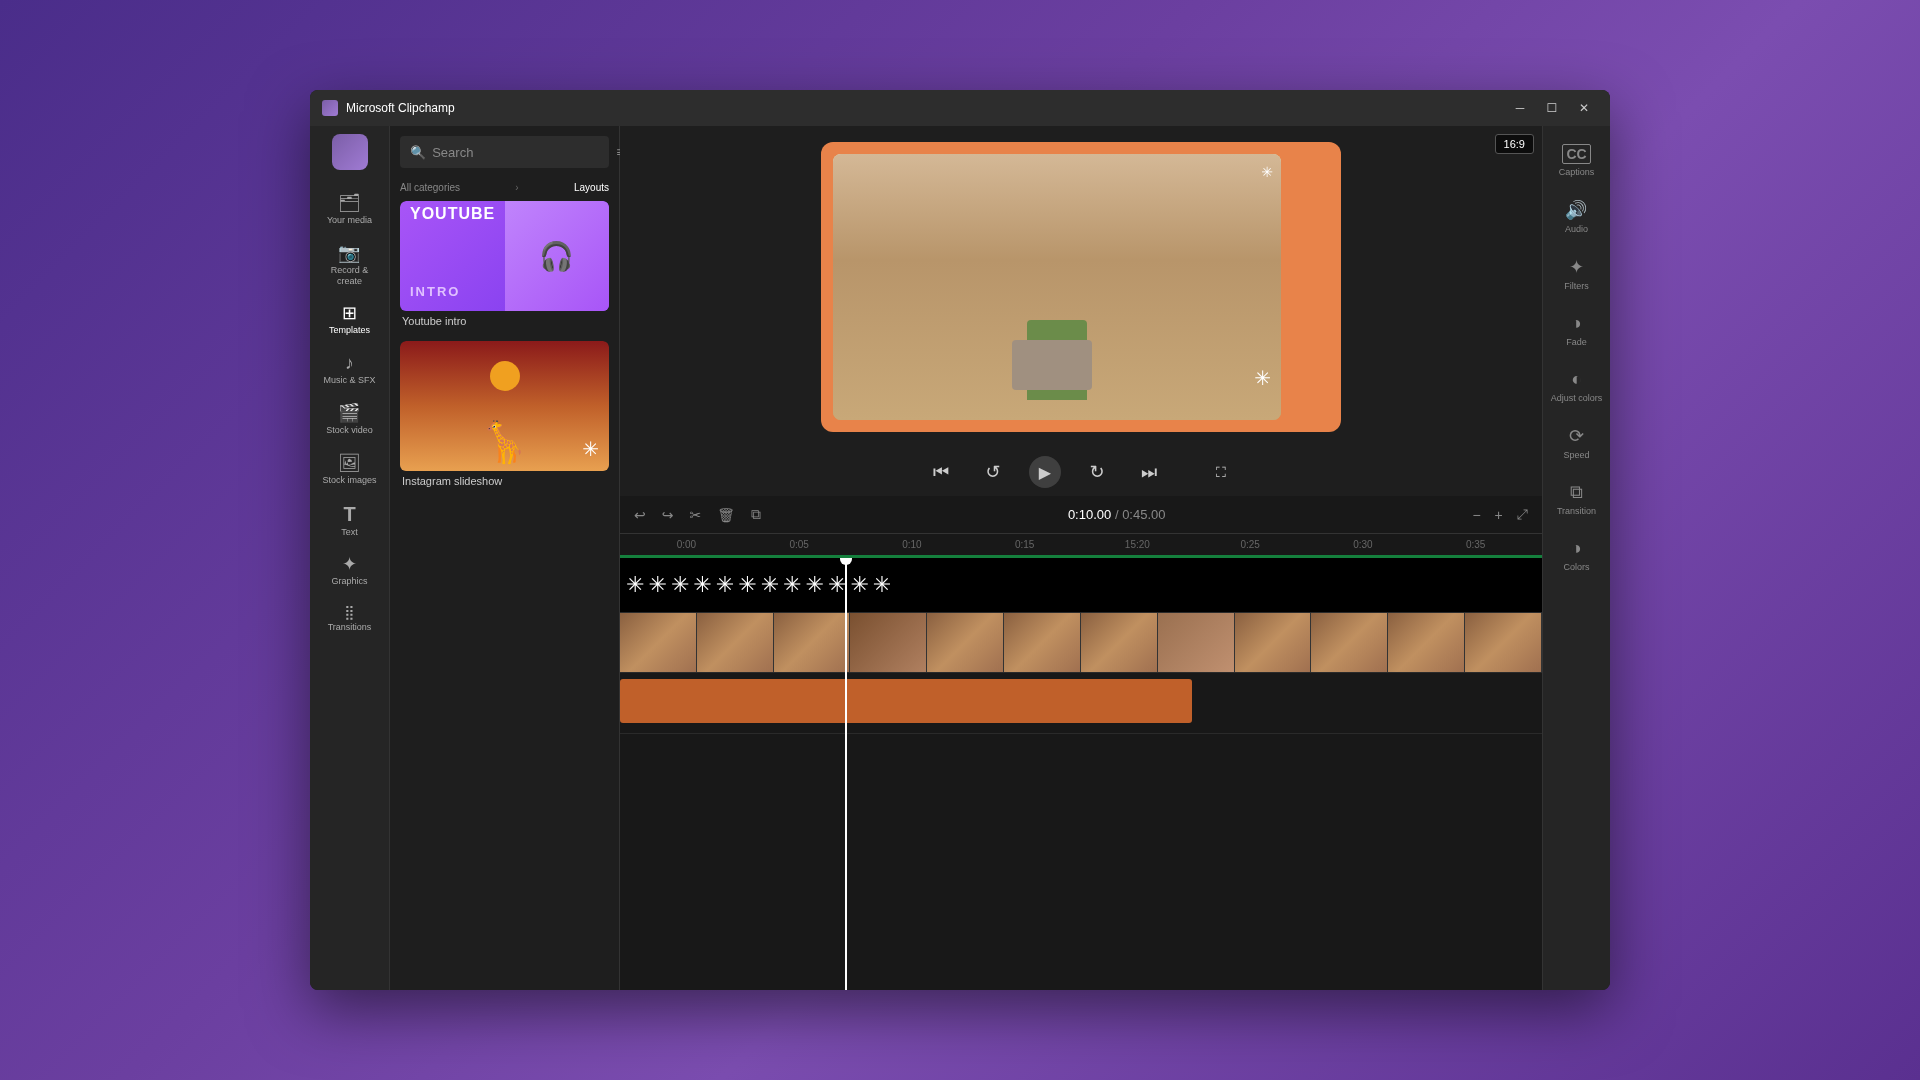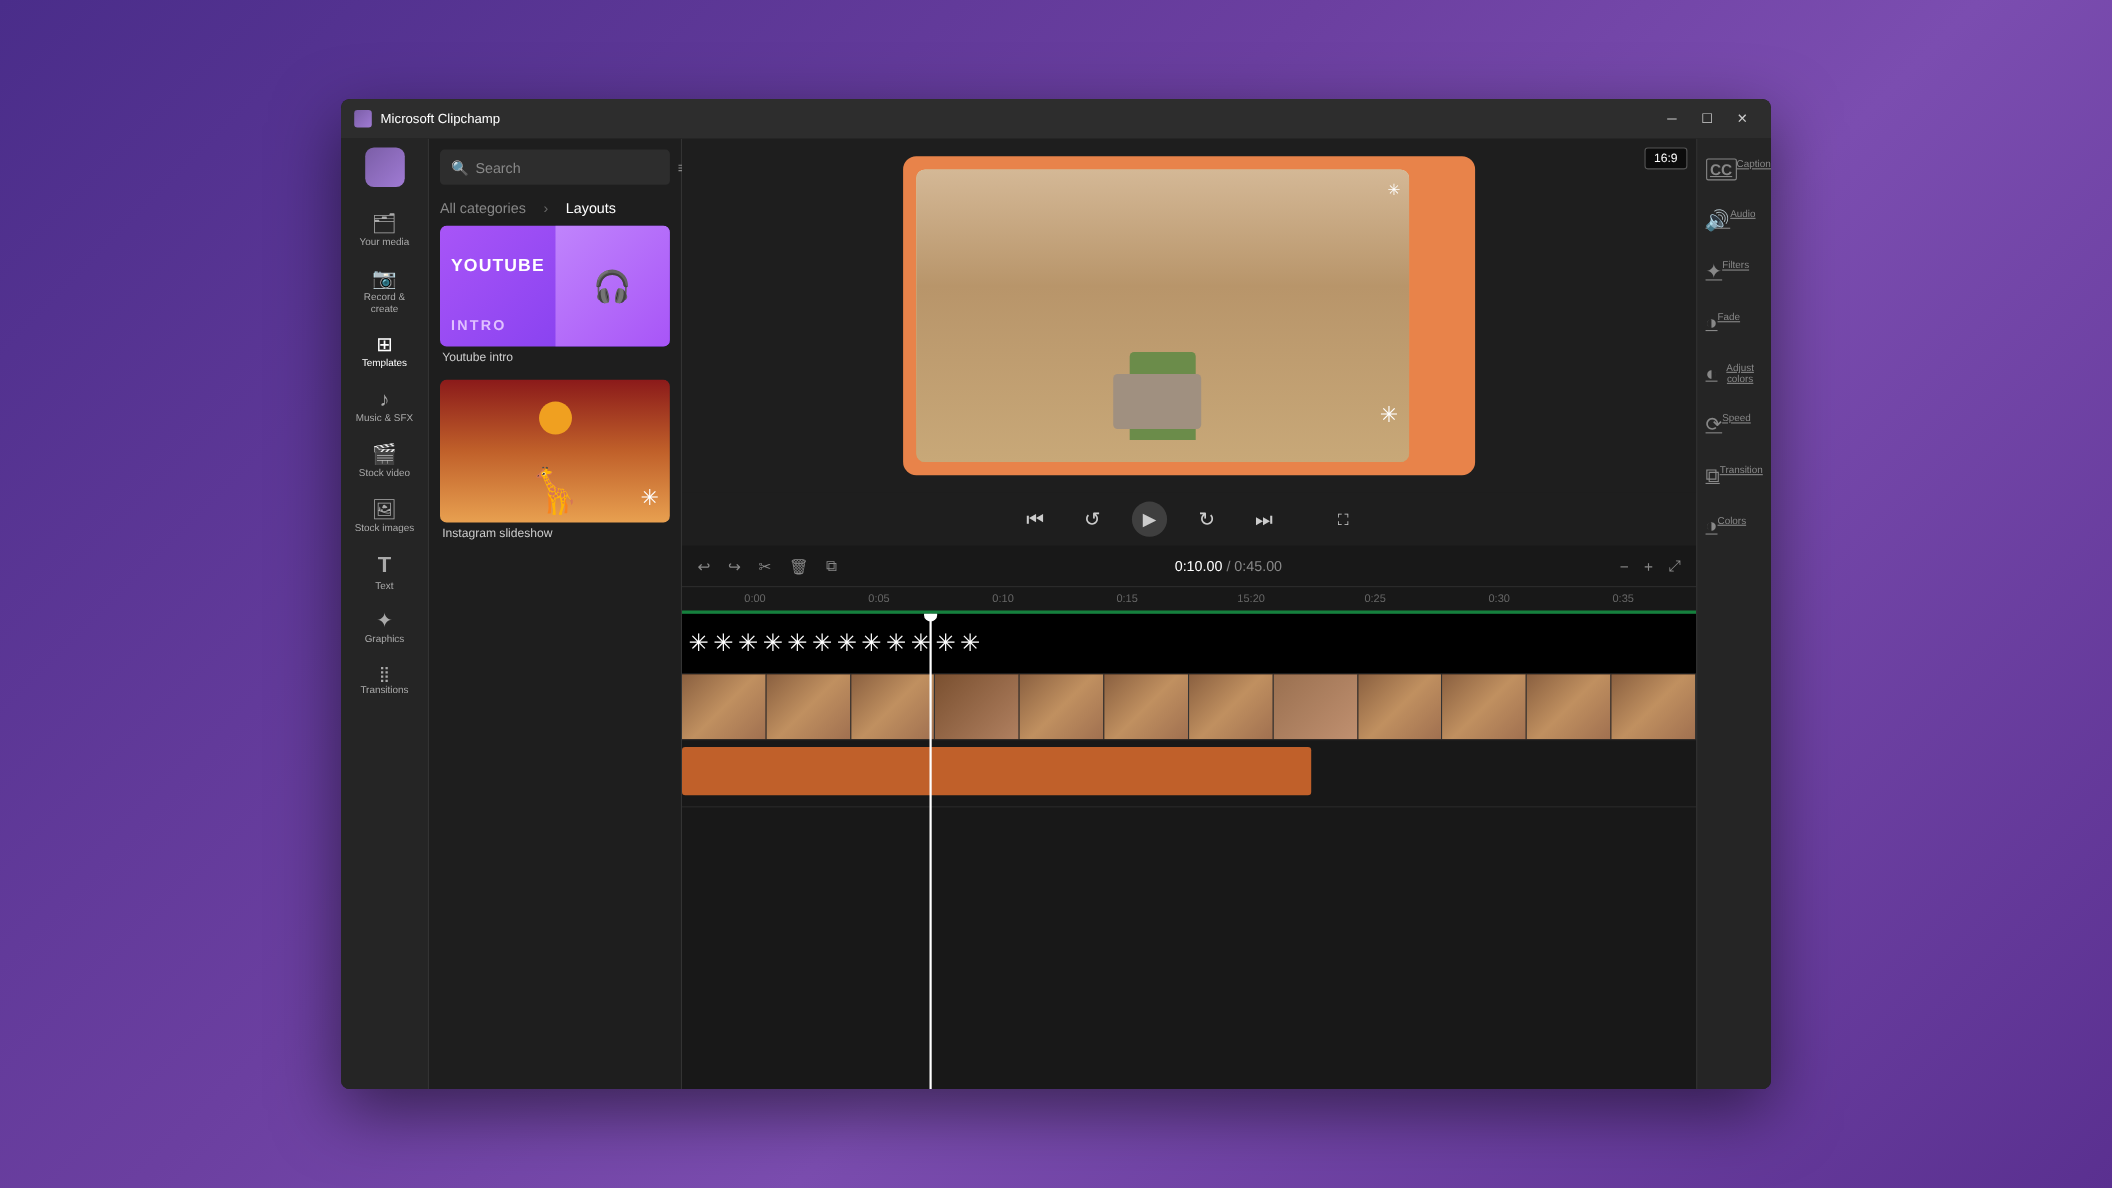--- a/index.html
+++ b/index.html
@@ -140,22 +140,23 @@
       color: #888;
       cursor: pointer;
       font-size: 14px;
       padding: 2px;
     }
     .breadcrumb {
       display: flex;
       align-items: center;
       gap: 16px;
       padding: 4px 10px 8px;
-      font-size: 13px;
+      font-size: 10px;
       color: #888;
+      justify-content: space-between;
     }
     .breadcrumb-link { color: #888; cursor: pointer; }
     .breadcrumb-sep { color: #666; }
     .breadcrumb-current { color: #fff; }
     .templates-grid {
       display: flex;
       flex-direction: column;
       gap: 10px;
       padding: 0 10px;
       overflow-y: auto;
@@ -175,21 +176,21 @@
     }
     .template-youtube {
       background: linear-gradient(135deg, #a855f7, #7c3aed);
       display: flex;
       align-items: center;
       justify-content: center;
       position: relative;
     }
     .template-youtube-text {
       position: absolute;
-      top: 28px;
+      top: 4px;
       left: 10px;
       color: #fff;
       font-size: 16px;
       font-weight: 900;
       letter-spacing: 1px;
     }
     .template-youtube-sub {
       position: absolute;
       bottom: 12px;
       left: 10px;
@@ -498,29 +499,28 @@
       background: #252525;
       display: flex;
       flex-direction: column;
       align-items: center;
       padding: 8px 0;
       border-left: 1px solid #333;
       flex-shrink: 0;
     }
     .right-tool {
       display: flex;
-      flex-direction: row;
-      align-items: flex-start;
+      flex-direction: column;
+      align-items: center;
       padding: 10px 4px;
       cursor: pointer;
       border-radius: 6px;
       width: 60px;
       margin-bottom: 2px;
       color: #888;
-      text-decoration: underline;
     }
     .right-tool-icon { font-size: 18px; margin-bottom: 3px; }
     .right-tool-label { font-size: 9px; text-align: center; }
   </style>
 </head>
 <body>
 
 <div class="app-window">
 
   <div class="title-bar">

